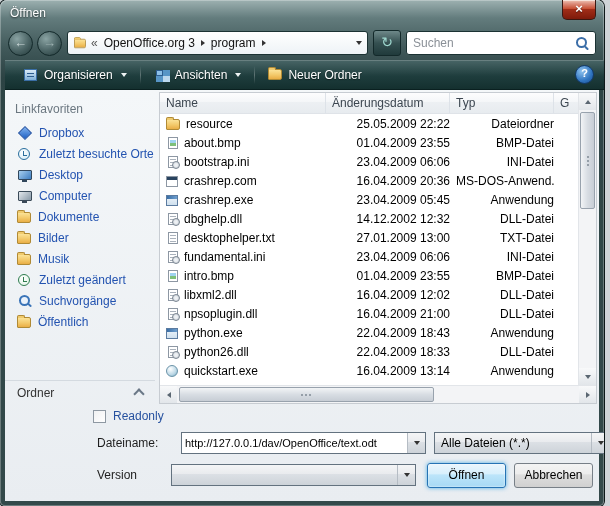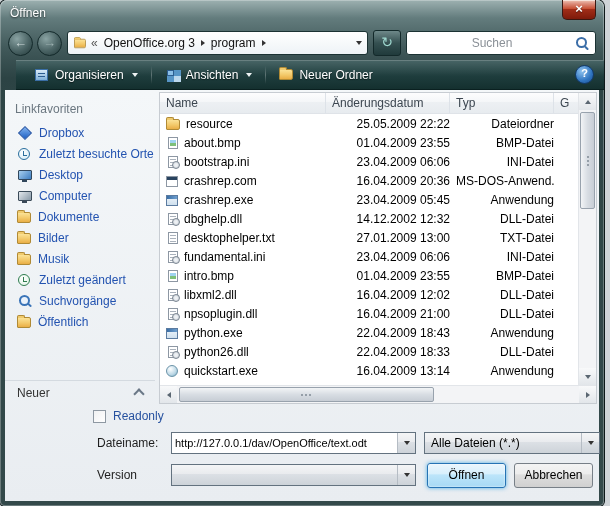--- a/index.html
+++ b/index.html
@@ -27,27 +27,27 @@
   .bc-overflow{color:#555;}
   .bc-seg{color:#111;padding:0 2px;white-space:nowrap;}
   .tri-right{width:0;height:0;border-left:4px solid #333;border-top:3px solid transparent;border-bottom:3px solid transparent;flex:0 0 auto;}
   .tri-down{width:0;height:0;border-top:4px solid #333;border-left:3px solid transparent;border-right:3px solid transparent;flex:0 0 auto;}
   .bc-spacer{flex:1;}
   .refresh-btn{width:26px;height:24px;border:1px solid #13292a;border-radius:3px;flex:0 0 auto;
     background:linear-gradient(180deg,#6e8889,#355051 50%,#203a3b);color:#9fd8cf;text-align:center;}
   .refresh-btn::before{content:"\21bb";font-size:14px;line-height:22px;}
   .searchbox{width:190px;height:24px;border:1px solid #1b3233;border-radius:3px;background:#fff;
     display:flex;align-items:center;padding:0 6px;gap:4px;box-sizing:border-box;flex:0 0 auto;}
-  .search-input{flex:1;min-width:0;border:none;outline:none;background:transparent;font:inherit;color:#b91c1c;padding:0;text-align:center;}
+  .search-input{flex:1;min-width:0;border:none;outline:none;background:transparent;font:inherit;color:#b91c1c;padding:0;}
   .search-input::placeholder{color:#8a9097;}
   .search-mag{width:14px;height:14px;position:relative;flex:0 0 auto;}
   .search-mag::before{content:"";position:absolute;left:1px;top:1px;width:7px;height:7px;border:2px solid #3b6ea8;border-radius:50%;}
   .search-mag::after{content:"";position:absolute;right:0;bottom:1px;width:5px;height:2px;background:#3b6ea8;transform:rotate(45deg);border-radius:1px;}
   
-  .toolbar{position:absolute;top:60px;left:16px;right:0;height:30px;display:flex;align-items:center;padding:0 10px;gap:2px;box-sizing:border-box;
+  .toolbar{position:absolute;top:60px;left:5px;right:0;height:30px;display:flex;align-items:center;padding:0 10px;gap:2px;box-sizing:border-box;
     background:linear-gradient(180deg,rgba(255,255,255,.14),rgba(255,255,255,0) 55%),linear-gradient(180deg,#2b4d4e,#14302f);
     border-bottom:1px solid #0a2020;box-shadow:inset 0 1px 0 rgba(255,255,255,.18);}
   .tb-btn{display:flex;align-items:center;gap:6px;color:#fff;padding:3px 8px;border-radius:3px;text-shadow:0 1px 1px rgba(0,0,0,.55);white-space:nowrap;}
   .tb-btn .tri-down{border-top-color:#eef3f4;margin-left:2px;}
   .tb-sep{width:1px;height:18px;background:linear-gradient(180deg,transparent,rgba(255,255,255,.28),transparent);margin:0 3px;flex:0 0 auto;}
   .help-btn{margin-left:auto;width:17px;height:17px;border-radius:50%;border:1px solid #123a6b;flex:0 0 auto;
     background:radial-gradient(circle at 35% 30%,#8fc3ef,#2f74c0 60%,#1b4e8e);color:#fff;text-align:center;}
   .help-btn::before{content:"?";font-size:11px;font-weight:bold;line-height:15px;}
   .ti{width:15px;height:14px;position:relative;flex:0 0 auto;}
   .ti-organize-icon::before{content:"";position:absolute;left:1px;top:1px;width:11px;height:10px;background:linear-gradient(180deg,#d8eaf7,#7fb0d8);border:1px solid #3a6ea5;}
@@ -132,21 +132,21 @@
     background:linear-gradient(180deg,#f2f4f6,#d8dde3 50%,#c7cdd5);display:flex;align-items:center;justify-content:center;}
   .hs-thumb .grip-h{width:2px;height:2px;border-radius:50%;background:#7f8a95;box-shadow:-4px 0 0 #7f8a95,4px 0 0 #7f8a95;}
   .hs-spacer{flex:1;}
   
   .readonly-row{height:24px;display:flex;align-items:center;gap:7px;padding-left:88px;}
   .checkbox{width:13px;height:13px;border:1px solid #8e98a2;background:linear-gradient(135deg,#f0f1f2,#ffffff);box-sizing:border-box;}
   .readonly-label{color:#26519f;}
   .filename-row,.bottom-row{height:30px;display:flex;align-items:center;}
   .bottom-row{margin-top:2px;}
   .flabel{margin-left:92px;width:74px;flex:0 0 auto;color:#1e1e1e;white-space:nowrap;}
-  .combo-white{width:245px;height:22px;flex:0 0 auto;border:1px solid #63727f;background:#fff;display:flex;align-items:stretch;box-sizing:border-box;}
+  .combo-white{width:245px;height:22px;flex:0 0 auto;border:1px solid #63727f;background:#fff;display:flex;align-items:stretch;box-sizing:border-box;margin-left:10px;}
   .combo-input{flex:1;min-width:0;border:none;outline:none;background:transparent;font-family:"Liberation Sans",sans-serif;font-size:11px;color:#000;padding:0 3px;}
   .combo-arrow{width:17px;flex:0 0 auto;border-left:1px solid #b5bcc4;display:flex;align-items:center;justify-content:center;
     background:linear-gradient(180deg,#f4f5f6,#e9ebee 45%,#dce0e5 46%,#cdd3d9);}
   .combo-gray{height:22px;border:1px solid #63727f;display:flex;align-items:stretch;box-sizing:border-box;
     background:linear-gradient(180deg,#f4f5f6,#e9ebee 45%,#dce0e5 46%,#cdd3d9);}
   .combo-text{flex:1;min-width:0;display:flex;align-items:center;padding:0 6px;white-space:nowrap;overflow:hidden;}
   .filetype-combo{width:176px;margin-left:8px;flex:0 0 auto;}
   .version-combo{width:245px;flex:0 0 auto;}
   .btn{width:77px;height:23px;flex:0 0 auto;display:flex;align-items:center;justify-content:center;border-radius:3px;}
   .btn-default{margin-left:auto;border:1px solid #2673b4;
@@ -246,21 +246,21 @@
             <div class="sb-item">
     <span class="si si-searches-icon"></span>
     <span class="sb-label">Suchvorgänge</span>
   </div>
             <div class="sb-item">
     <span class="si si-public-folder-icon folder-shape"></span>
     <span class="sb-label">Öffentlich</span>
   </div>
           </div>
         <div class="sb-footer">
-          <span>Neuer</span>
+          <span>Ordner</span>
           <span class="chev"></span>
         </div>
       </div>
 
       <div class="filearea">
         <div class="list-top">
           <div class="list-main">
             <div class="list-header">
               <div class="hcell c0">Name</div>
               <div class="hcell c1">Änderungsdatum</div>

